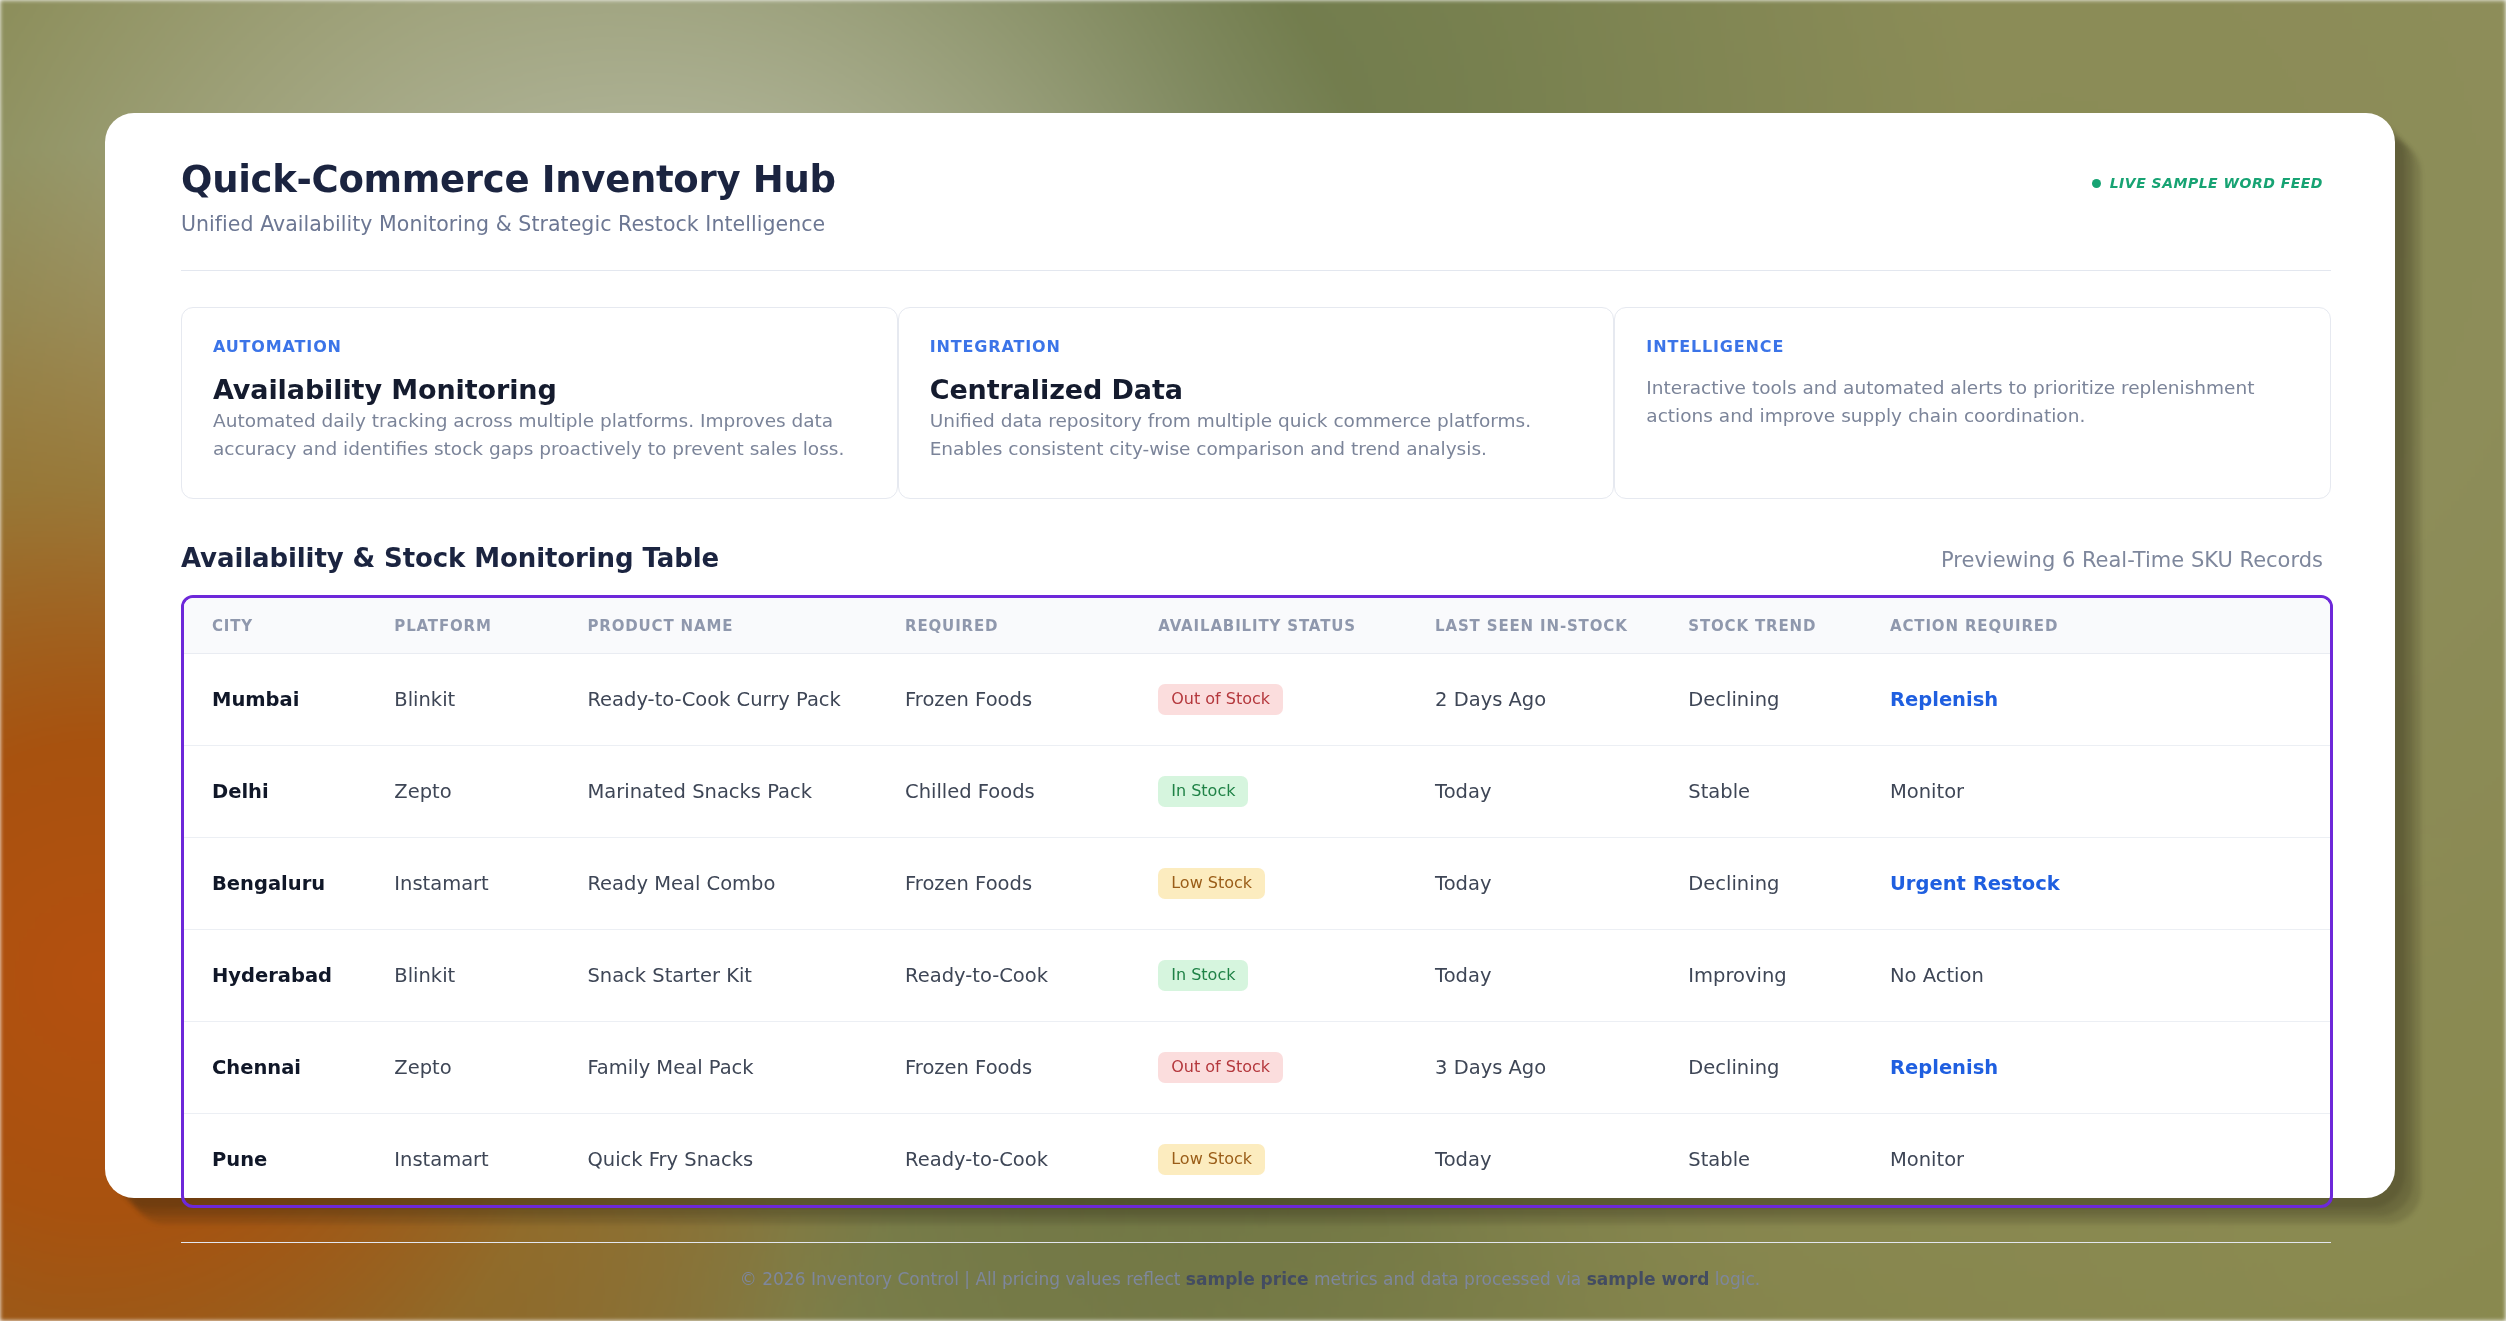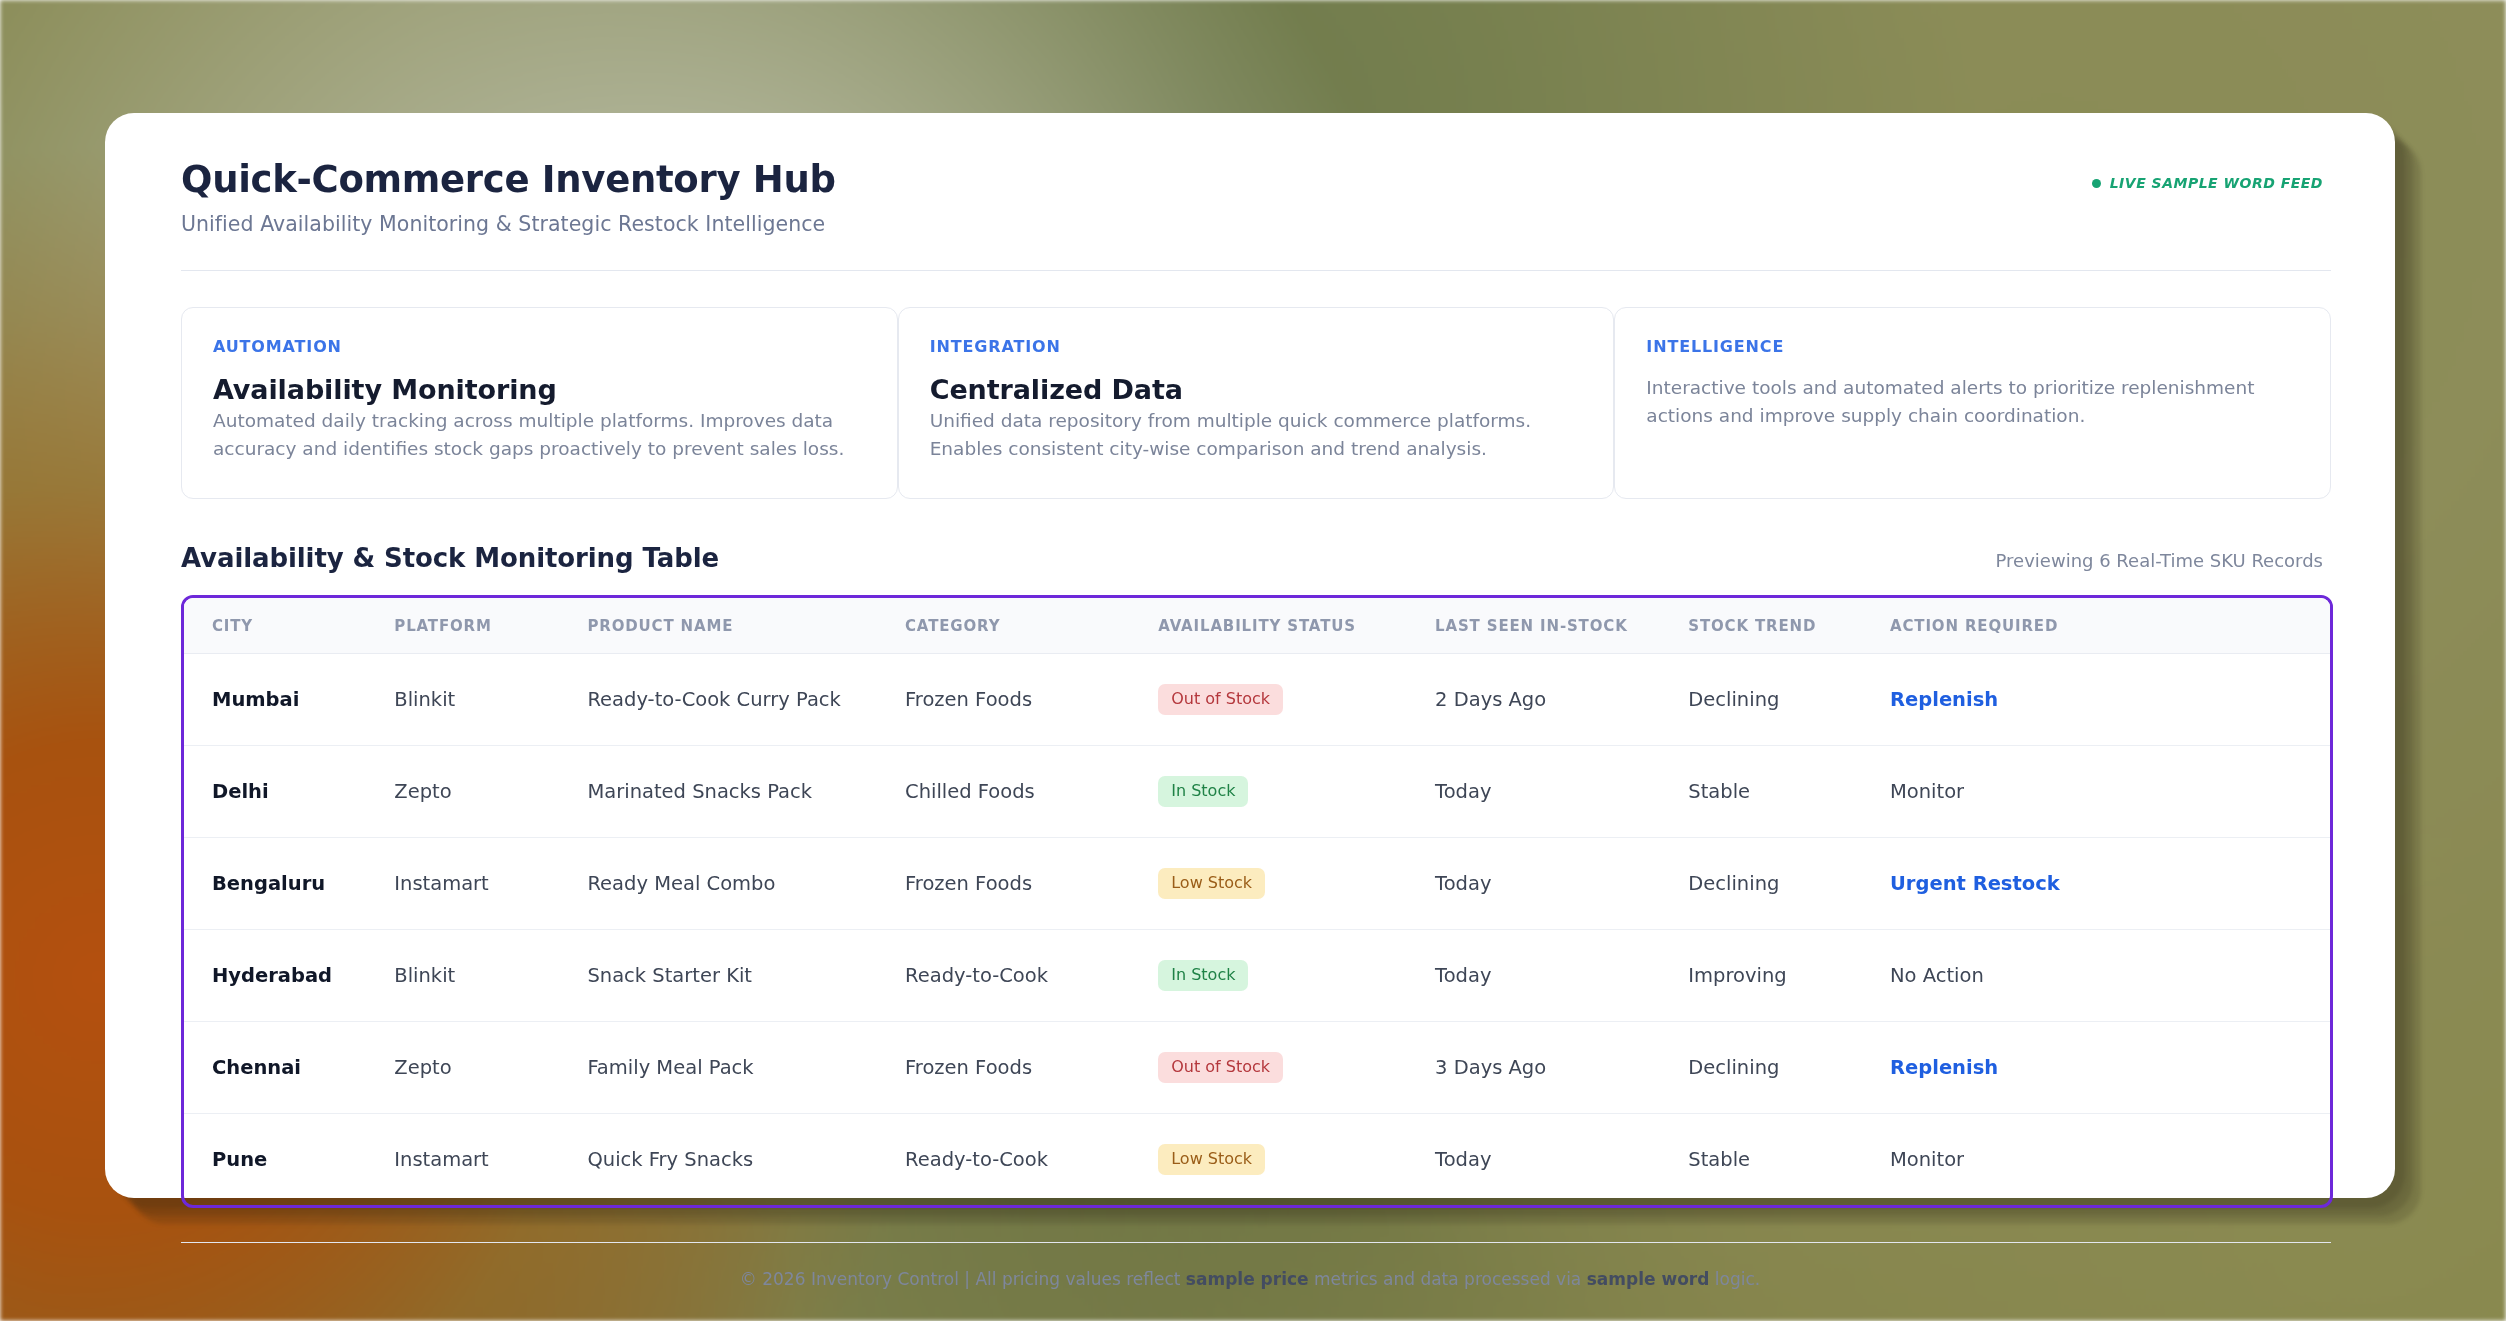--- a/index.html
+++ b/index.html
@@ -132,21 +132,21 @@
     justify-content: space-between;
     padding: 44px 10px 0 22px;
   }
   #table-heading {
     font-size: 26px;
     font-weight: 700;
     color: #1b2440;
     letter-spacing: -0.1px;
   }
   #preview-count {
-    font-size: 18px;
+    font-size: 21px;
     color: #7e879c;
     padding-right: 8px;
   }
 
   #table-wrap {
     margin: 22px 8px 0 22px;
     border: 3px solid #6d28d9;
     border-radius: 12px;
     overflow: hidden;
   }
@@ -270,21 +270,21 @@
     <div id="preview-count">Previewing 6 Real-Time SKU Records</div>
   </div>
 
   <div id="table-wrap">
     <table>
       <thead>
         <tr>
           <th class="c-city">CITY</th>
           <th class="c-platform">PLATFORM</th>
           <th class="c-product">PRODUCT NAME</th>
-          <th class="c-category">CATEGORY</th>
+          <th class="c-category">REQUIRED</th>
           <th class="c-status">AVAILABILITY STATUS</th>
           <th class="c-seen">LAST SEEN IN-STOCK</th>
           <th class="c-trend">STOCK TREND</th>
           <th class="c-action">ACTION REQUIRED</th>
         </tr>
       </thead>
       <tbody id="table-body">
           <tr>
             <td class="c-city">Mumbai</td>
             <td class="c-platform">Blinkit</td>

